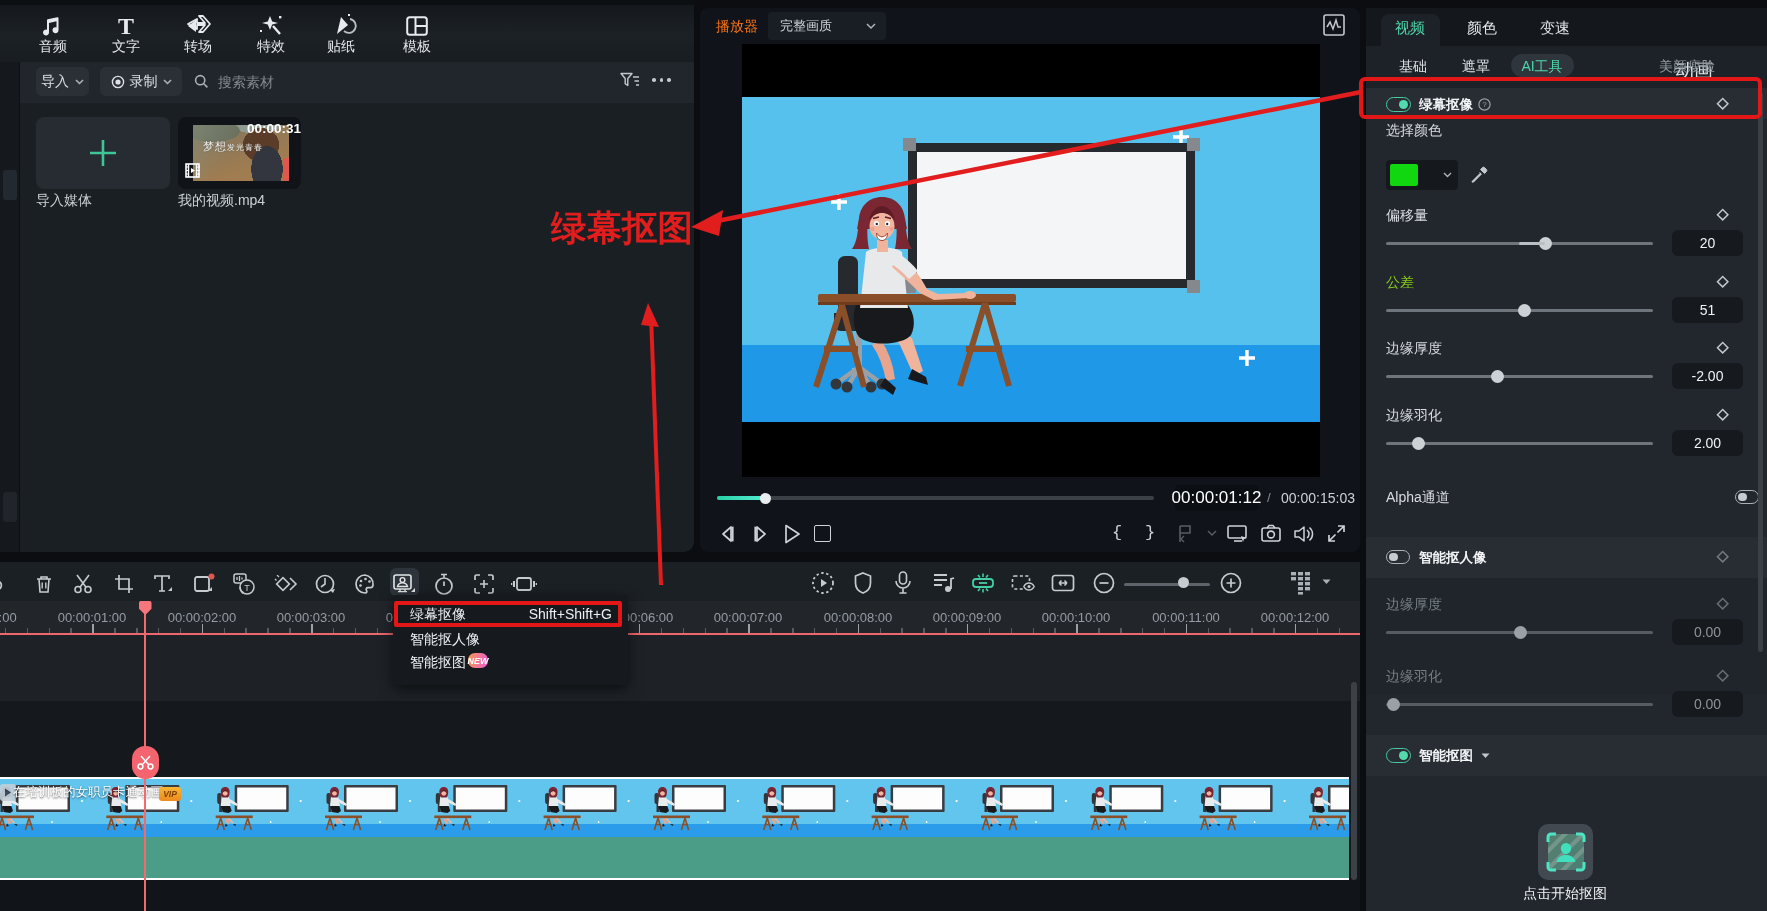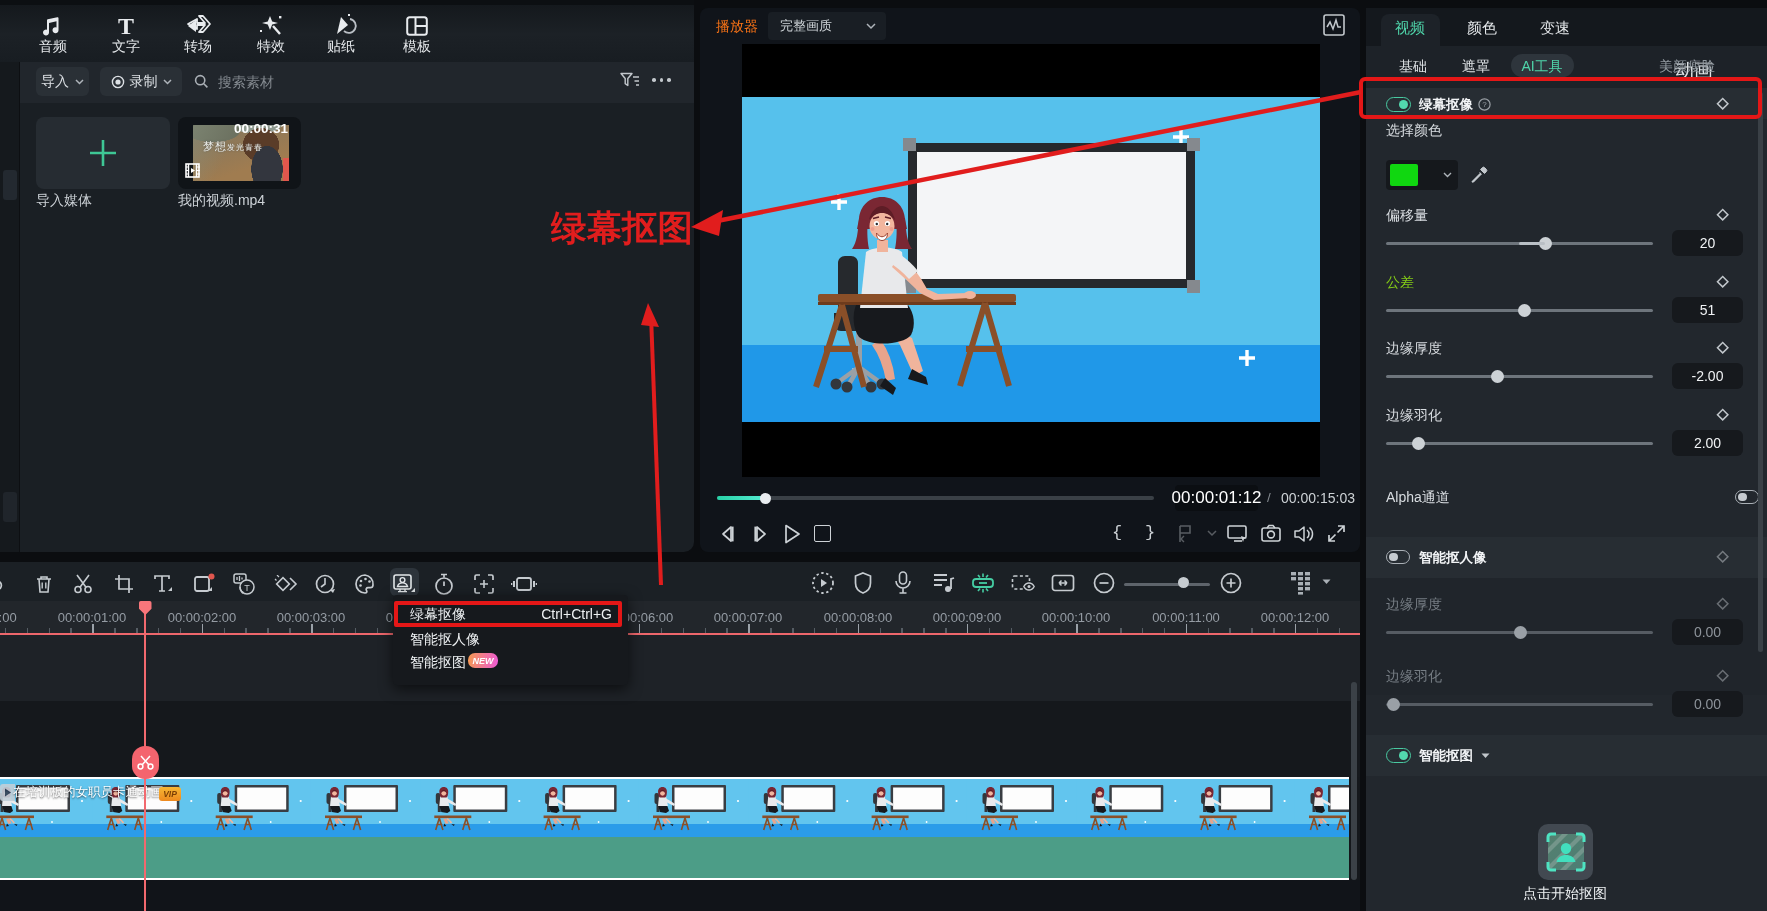--- a/index.html
+++ b/index.html
@@ -107,21 +107,21 @@
     radial-gradient(26px 38px at 74px 44px,#33363e 60%,transparent 61%),
     radial-gradient(30px 28px at 68px 20px,#5a3c28 60%,transparent 61%),
     radial-gradient(11px 11px at 63px 23px,#dfb497 60%,transparent 61%),
     radial-gradient(44px 18px at 20px 6px,#6b705f 60%,transparent 62%),
     radial-gradient(40px 14px at 64px 0px,#8f9a90 60%,transparent 62%),
     linear-gradient(160deg,#7e7560,#a07c50 70%)"></div>
 </div>
 <div class="abs" style="left:193px;top:125px;width:96px;height:56px;border-radius:2px;background:linear-gradient(120deg,rgba(140,150,130,.5),rgba(0,0,0,0) 40%)"></div>
 <div class="abs" style="left:203px;top:139px;color:#eceee9;font-size:11px;letter-spacing:1px;text-shadow:0 0 2px #555">梦想<span style="font-size:8px">发光青春</span></div>
 <div class="abs" style="left:283px;top:158px;width:6px;height:23px;background:#e2574d"></div>
-<div class="abs" style="left:234px;top:121px;font-size:13.5px;font-weight:bold;color:#fff">00:00:31</div>
+<div class="abs" style="left:247px;top:121px;font-size:13.5px;font-weight:bold;color:#fff">00:00:31</div>
 <div class="ico" style="left:185px;top:163px;width:15px;height:15px">
     <svg width="15" height="15" viewBox="0 0 15 15">
       <rect x="1" y="1" width="13" height="13" fill="none" stroke="#fff" stroke-width="1.6"></rect>
       <path d="M3.5 1v13M11.5 1v13" stroke="#fff" stroke-width="1.4"></path>
       <path d="M1 4h2.5M1 7.5h2.5M1 11h2.5M11.5 4h3.5M11.5 7.5h3.5M11.5 11h3.5" stroke="#fff" stroke-width="1"></path>
       <path d="M6 5l4 2.5-4 2.5z" fill="#fff"></path>
     </svg>
   </div>
 <div class="abs" style="left:178px;top:192px;font-size:14px;color:#cdd2d7">我的视频.mp4</div>
 
@@ -647,24 +647,24 @@
 <div class="abs" style="left:132px;top:746px;width:27px;height:33px;border-radius:13px;background:#f4646e;display:flex;align-items:center;justify-content:center">
 <svg width="17" height="15" viewBox="0 0 17 15">
       <circle cx="3.5" cy="11.5" r="2.4" fill="none" stroke="#fff" stroke-width="1.5"></circle>
       <circle cx="13.5" cy="11.5" r="2.4" fill="none" stroke="#fff" stroke-width="1.5"></circle>
       <path d="M5 10L13 1M12 10L4 1" stroke="#fff" stroke-width="1.5"></path>
     </svg>
   </div>
 
 <div class="abs" style="left:393px;top:595px;width:235px;height:90px;background:#16191d;border-radius:4px;box-shadow:0 4px 14px rgba(0,0,0,.6)"></div>
 <div class="abs" style="left:410px;top:606px;font-size:14px;color:#eef1f3">绿幕抠像</div>
-<div class="abs" style="left:517px;top:606px;width:95px;text-align:right;font-size:14px;color:#eef1f3">Ctrl+Ctrl+G</div>
+<div class="abs" style="left:517px;top:606px;width:95px;text-align:right;font-size:14px;color:#eef1f3">Shift+Shift+G</div>
 <div class="abs" style="left:410px;top:631px;font-size:14px;color:#eef1f3">智能抠人像</div>
 <div class="abs" style="left:410px;top:654px;font-size:14px;color:#eef1f3">智能抠图</div>
-<div class="abs" style="left:468px;top:653px;width:30px;height:15px;border-radius:7px;background:linear-gradient(100deg,#f59a4e,#ee59d8);display:flex;align-items:center;justify-content:center">
+<div class="abs" style="left:468px;top:653px;width:20px;height:15px;border-radius:7px;background:linear-gradient(100deg,#f59a4e,#ee59d8);display:flex;align-items:center;justify-content:center">
     <span style="font-size:9px;font-weight:bold;font-style:italic;color:#fff">NEW</span>
   </div>
 
 <div class="abs" style="left:394px;top:601px;width:228px;height:26px;border:4px solid #e41717;border-radius:2px"></div>
 <div class="abs" style="left:1359px;top:77px;width:403px;height:42px;border:4px solid #e41717;border-radius:6px"></div>
 <svg class="abs" style="left:0;top:0;pointer-events:none" width="1767" height="911" viewBox="0 0 1767 911">
 <line x1="1361" y1="92" x2="712" y2="222" stroke="#e11d1d" stroke-width="4.5"></line>
 <polygon points="691,227 723,210 719,236" fill="#e11d1d"></polygon>
 <path d="M661 585 L651 315" stroke="#e11d1d" stroke-width="4"></path>
 <polygon points="648,303 659,327 641,325" fill="#e11d1d"></polygon>

